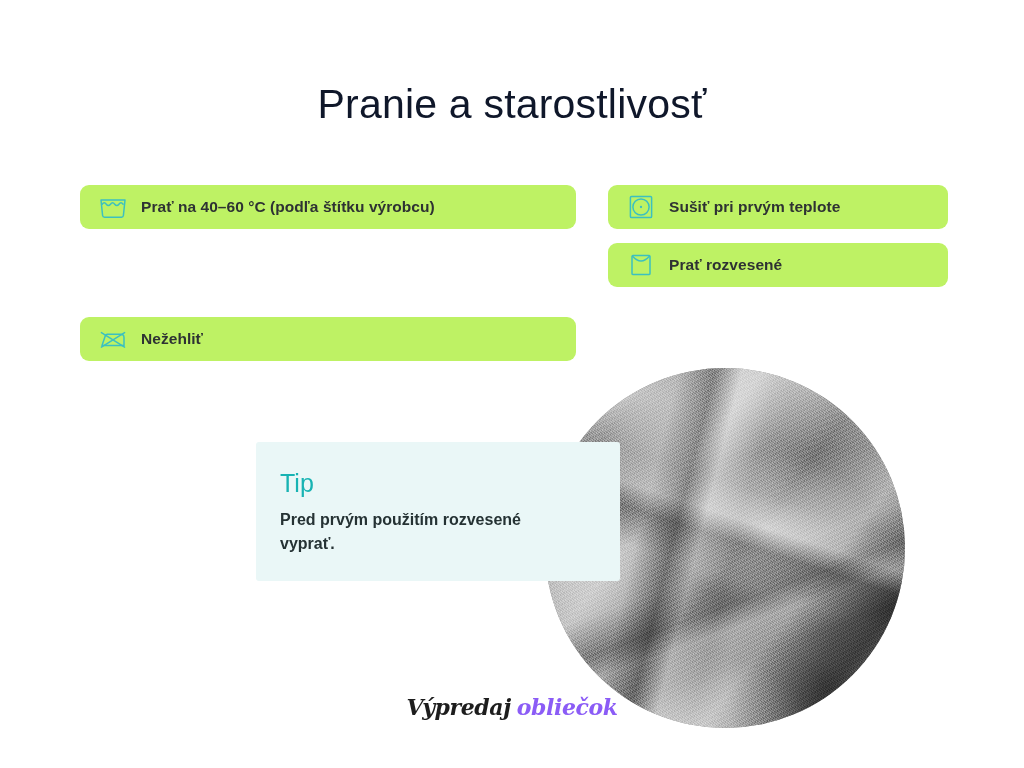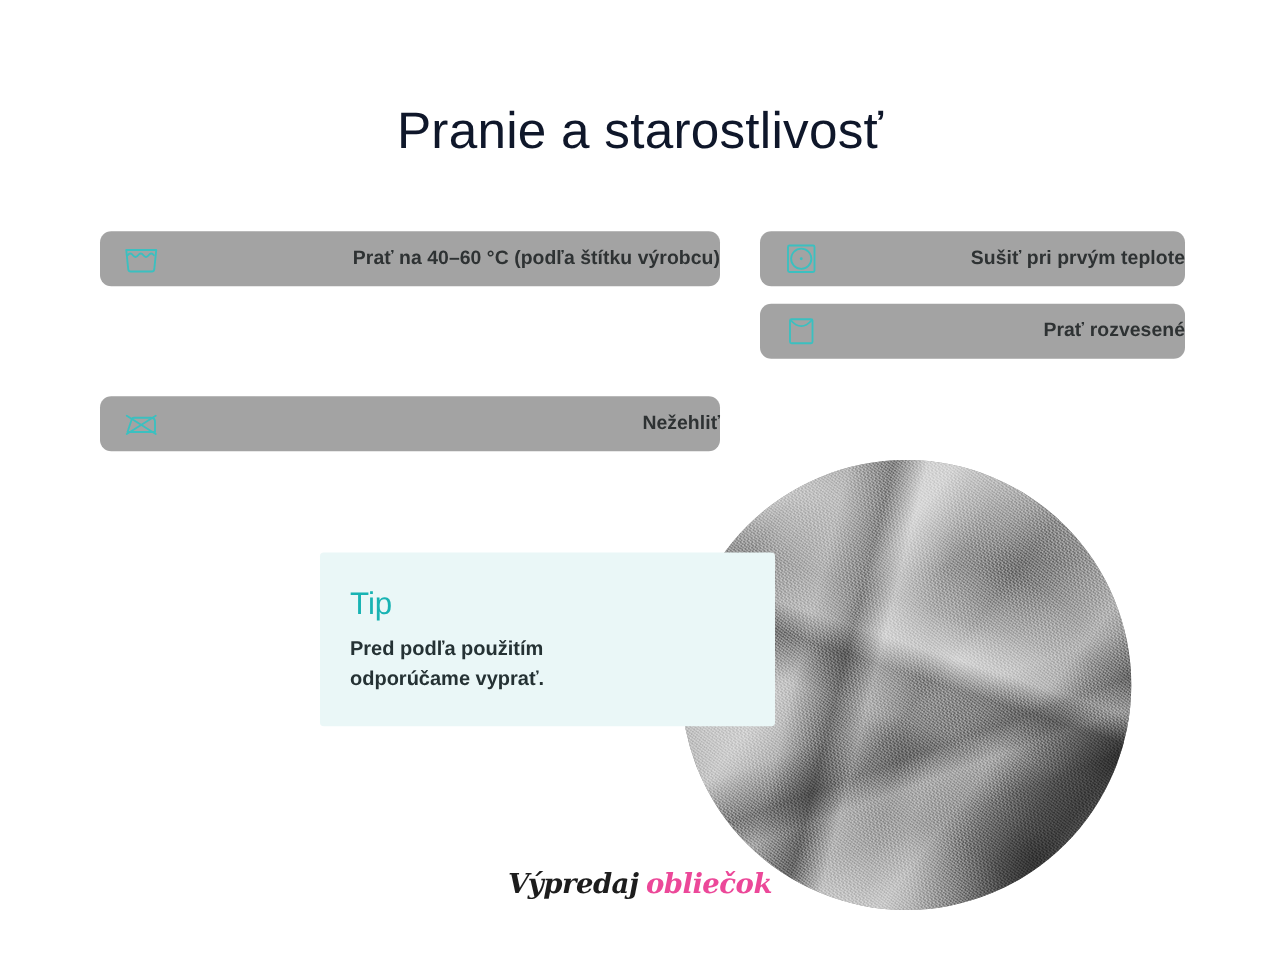--- a/index.html
+++ b/index.html
@@ -33,27 +33,26 @@
     font-weight: 400;
     letter-spacing: 0.2px;
     color: #0f172a;
     line-height: 1.25;
   }
 
   
   .pill {
     position: absolute;
     height: 44px;
-    background: #a3a3a3;
+    background: #bef264;
     border-radius: 9px;
     display: flex;
     align-items: center;
     box-sizing: border-box;
     padding-left: 16px;
-    justify-content: space-between;
   }
   .pill .pill-icon {
     width: 34px;
     height: 30px;
     flex: 0 0 34px;
     display: flex;
     align-items: center;
     justify-content: center;
     margin-right: 11px;
   }
@@ -156,21 +155,21 @@
     width: 1024px;
     text-align: center;
     font-family: "DejaVu Serif", serif;
     font-style: italic;
     font-size: 22px;
     font-weight: 700;
     letter-spacing: -0.4px;
     white-space: nowrap;
   }
   .logo .logo-word-1 { color: #1d1d1d; }
-  .logo .logo-word-2 { color: #ec4899; margin-left: 6px; }
+  .logo .logo-word-2 { color: #8b5cf6; margin-left: 6px; }
 </style>
 </head>
 <body>
 
 <div class="canvas">
 
   <h1 class="page-title">Pranie a starostlivosť</h1>
 
   <div class="pill col-left row-0">
     <span class="pill-icon">
@@ -216,20 +215,20 @@
   </div>
 
   <div class="fabric-circle">
     <div class="fabric-art"></div>
     <div class="fabric-folds"></div>
     <div class="fabric-grain"></div>
   </div>
 
   <div class="tip-card">
     <div class="tip-title">Tip</div>
-    <div class="tip-body">Pred podľa použitím odporúčame vyprať.</div>
+    <div class="tip-body">Pred prvým použitím rozvesené vyprať.</div>
   </div>
 
   <div class="logo">
     <span class="logo-word-1">Výpredaj</span><span class="logo-word-2">obliečok</span>
   </div>
 
 </div>
 
 </body></html>

